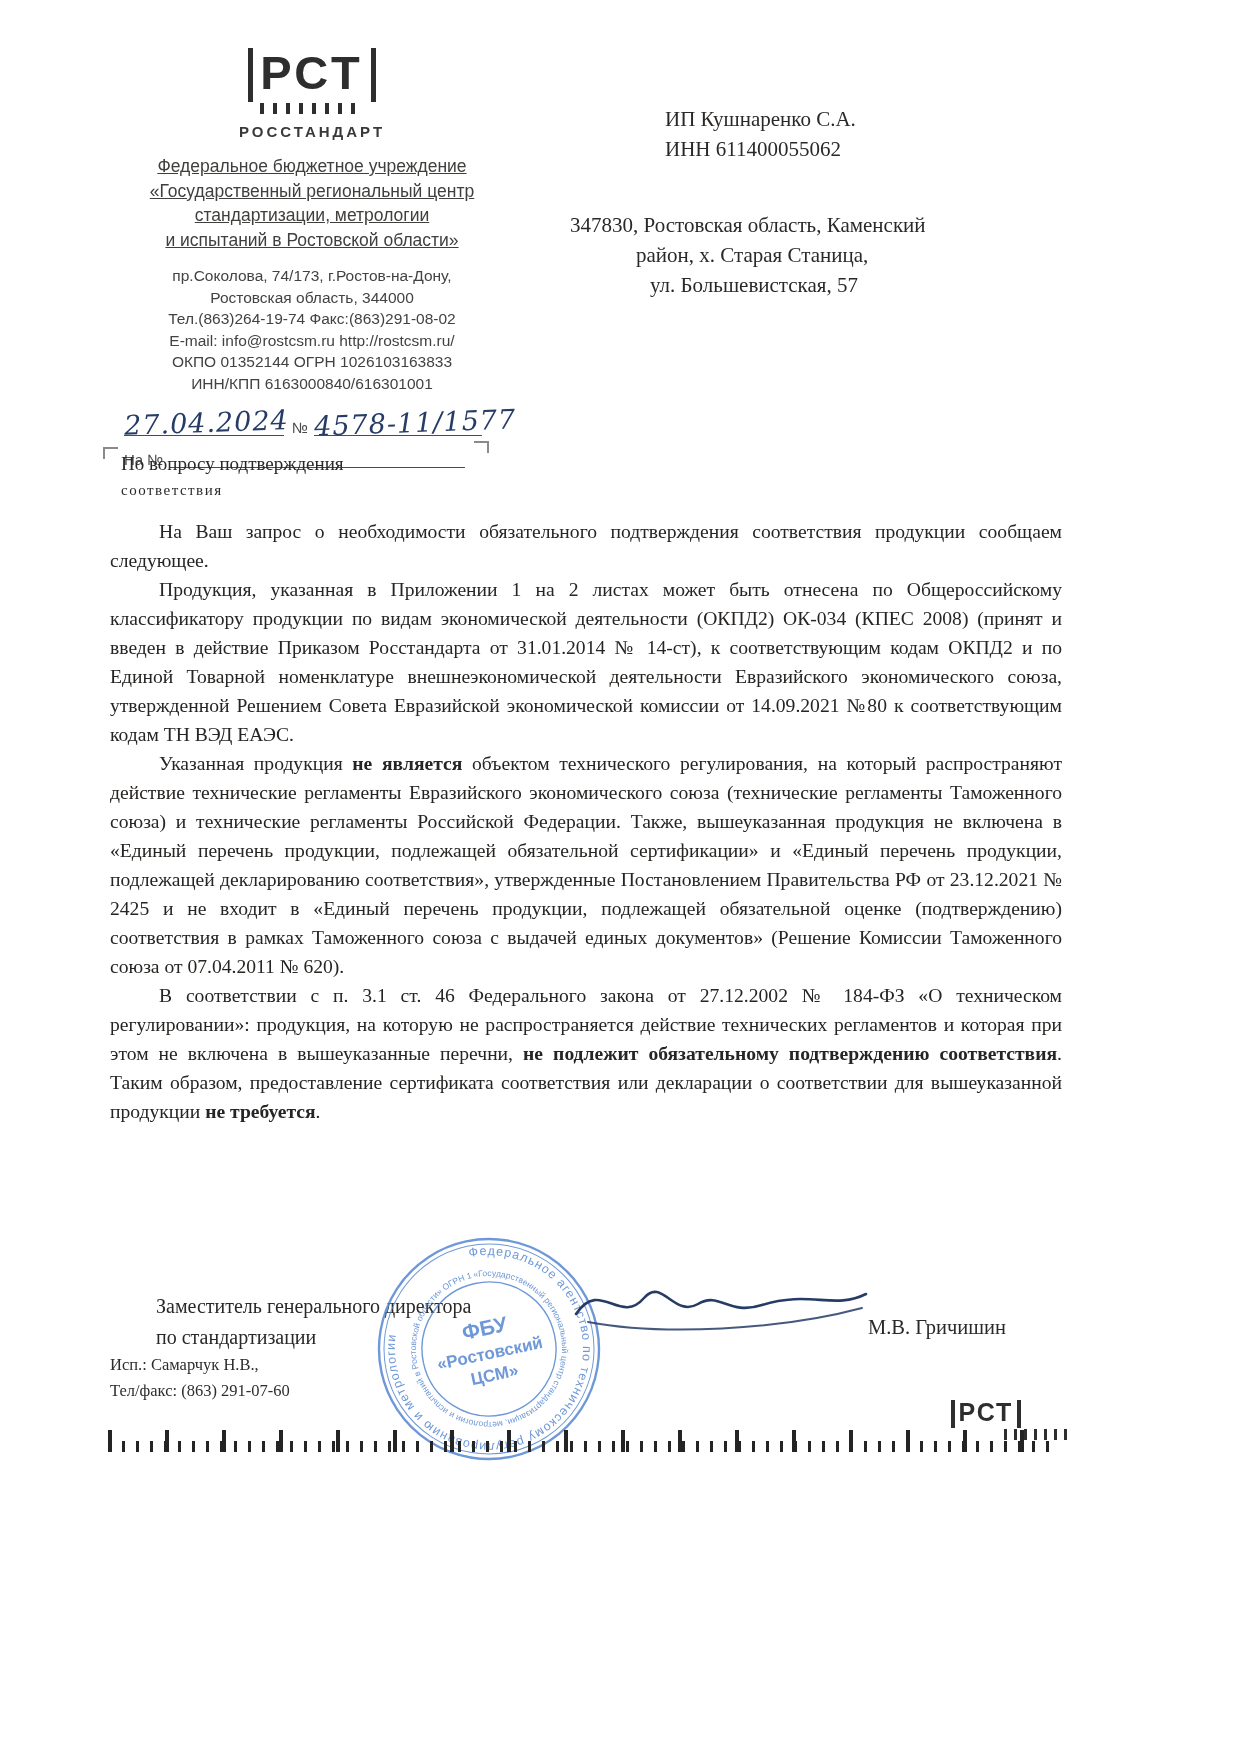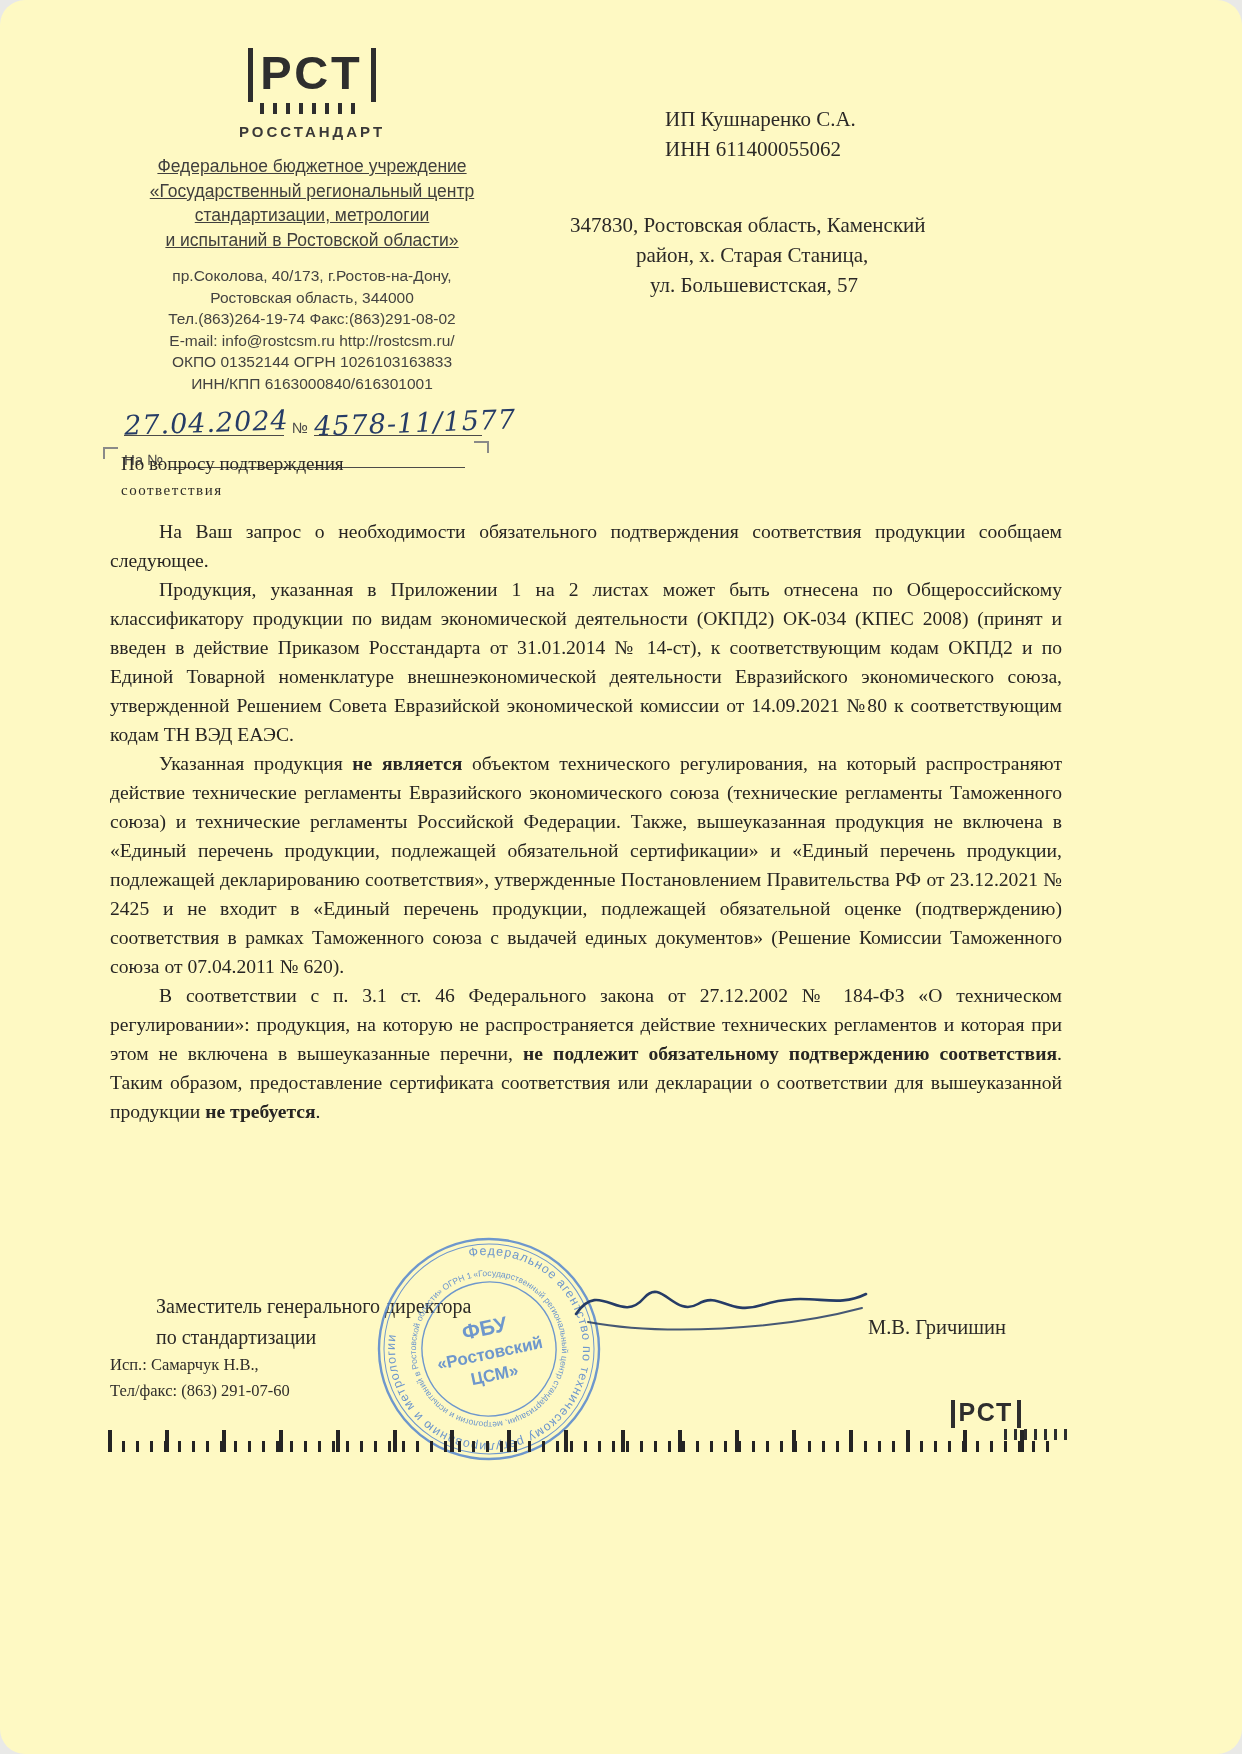--- a/index.html
+++ b/index.html
@@ -1,21 +1,20 @@
 <!DOCTYPE html>
 <html style="--stamp_blue: #4f82cf; --ink_blue: #263c66;"><head>
 <meta charset="utf-8">
 <style>
   * { margin:0; padding:0; box-sizing:border-box; }
   html,body { background:#e9e9e7; }
   .page {
     position:relative; width:1242px; height:1754px; margin:0 auto;
-    background:#fef9c3; color:#2e2c2a; overflow:hidden;
+    background:#ffffff; color:#2e2c2a; overflow:hidden;
     font-family:"Liberation Serif", serif;
-    border-radius:25px;
   }
   
   .lh { position:absolute; left:112px; top:46px; width:400px; text-align:center;
         font-family:"Liberation Sans", sans-serif; color:#3d3c3a; }
   .rst-logo { display:flex; justify-content:center; align-items:stretch; gap:7px; height:56px; }
   .rst-logo .vbar { width:5px; background:#2e2e2e; margin-top:2px; }
   .rst-logo .letters { font-weight:bold; font-size:47px; line-height:54px; letter-spacing:4px; color:#2e2e2e; }
   .rst-ticks { height:11px; width:104px; margin:1px auto 0;
     background:repeating-linear-gradient(90deg,#2e2e2e 0 4px, transparent 4px 13px); }
   .brand { margin-top:9px; font-size:15px; font-weight:bold; letter-spacing:3px; color:#3a3938; }
@@ -90,21 +89,21 @@
     </div>
     <div class="rst-ticks"></div>
     <div class="brand">РОССТАНДАРТ</div>
     <div class="org-lines">
         <div>Федеральное бюджетное учреждение</div>
         <div>«Государственный региональный центр</div>
         <div>стандартизации, метрологии</div>
         <div>и испытаний в Ростовской области»</div>
       </div>
     <div class="addr-lines">
-        <div>пр.Соколова, 40/173, г.Ростов-на-Дону,</div>
+        <div>пр.Соколова, 74/173, г.Ростов-на-Дону,</div>
         <div>Ростовская область, 344000</div>
         <div>Тел.(863)264-19-74 Факс:(863)291-08-02</div>
         <div>E-mail: info@rostcsm.ru  http://rostcsm.ru/</div>
         <div>ОКПО 01352144  ОГРН 1026103163833</div>
         <div>ИНН/КПП 6163000840/616301001</div>
       </div>
     <div class="date-row">
       <span class="u-line date-cell"><span class="handwriting">27.04.2024</span></span><span class="no-label">№</span><span class="u-line num-cell"><span class="handwriting">4578-11/1577</span></span>
     </div>
     <div class="ref-row">

